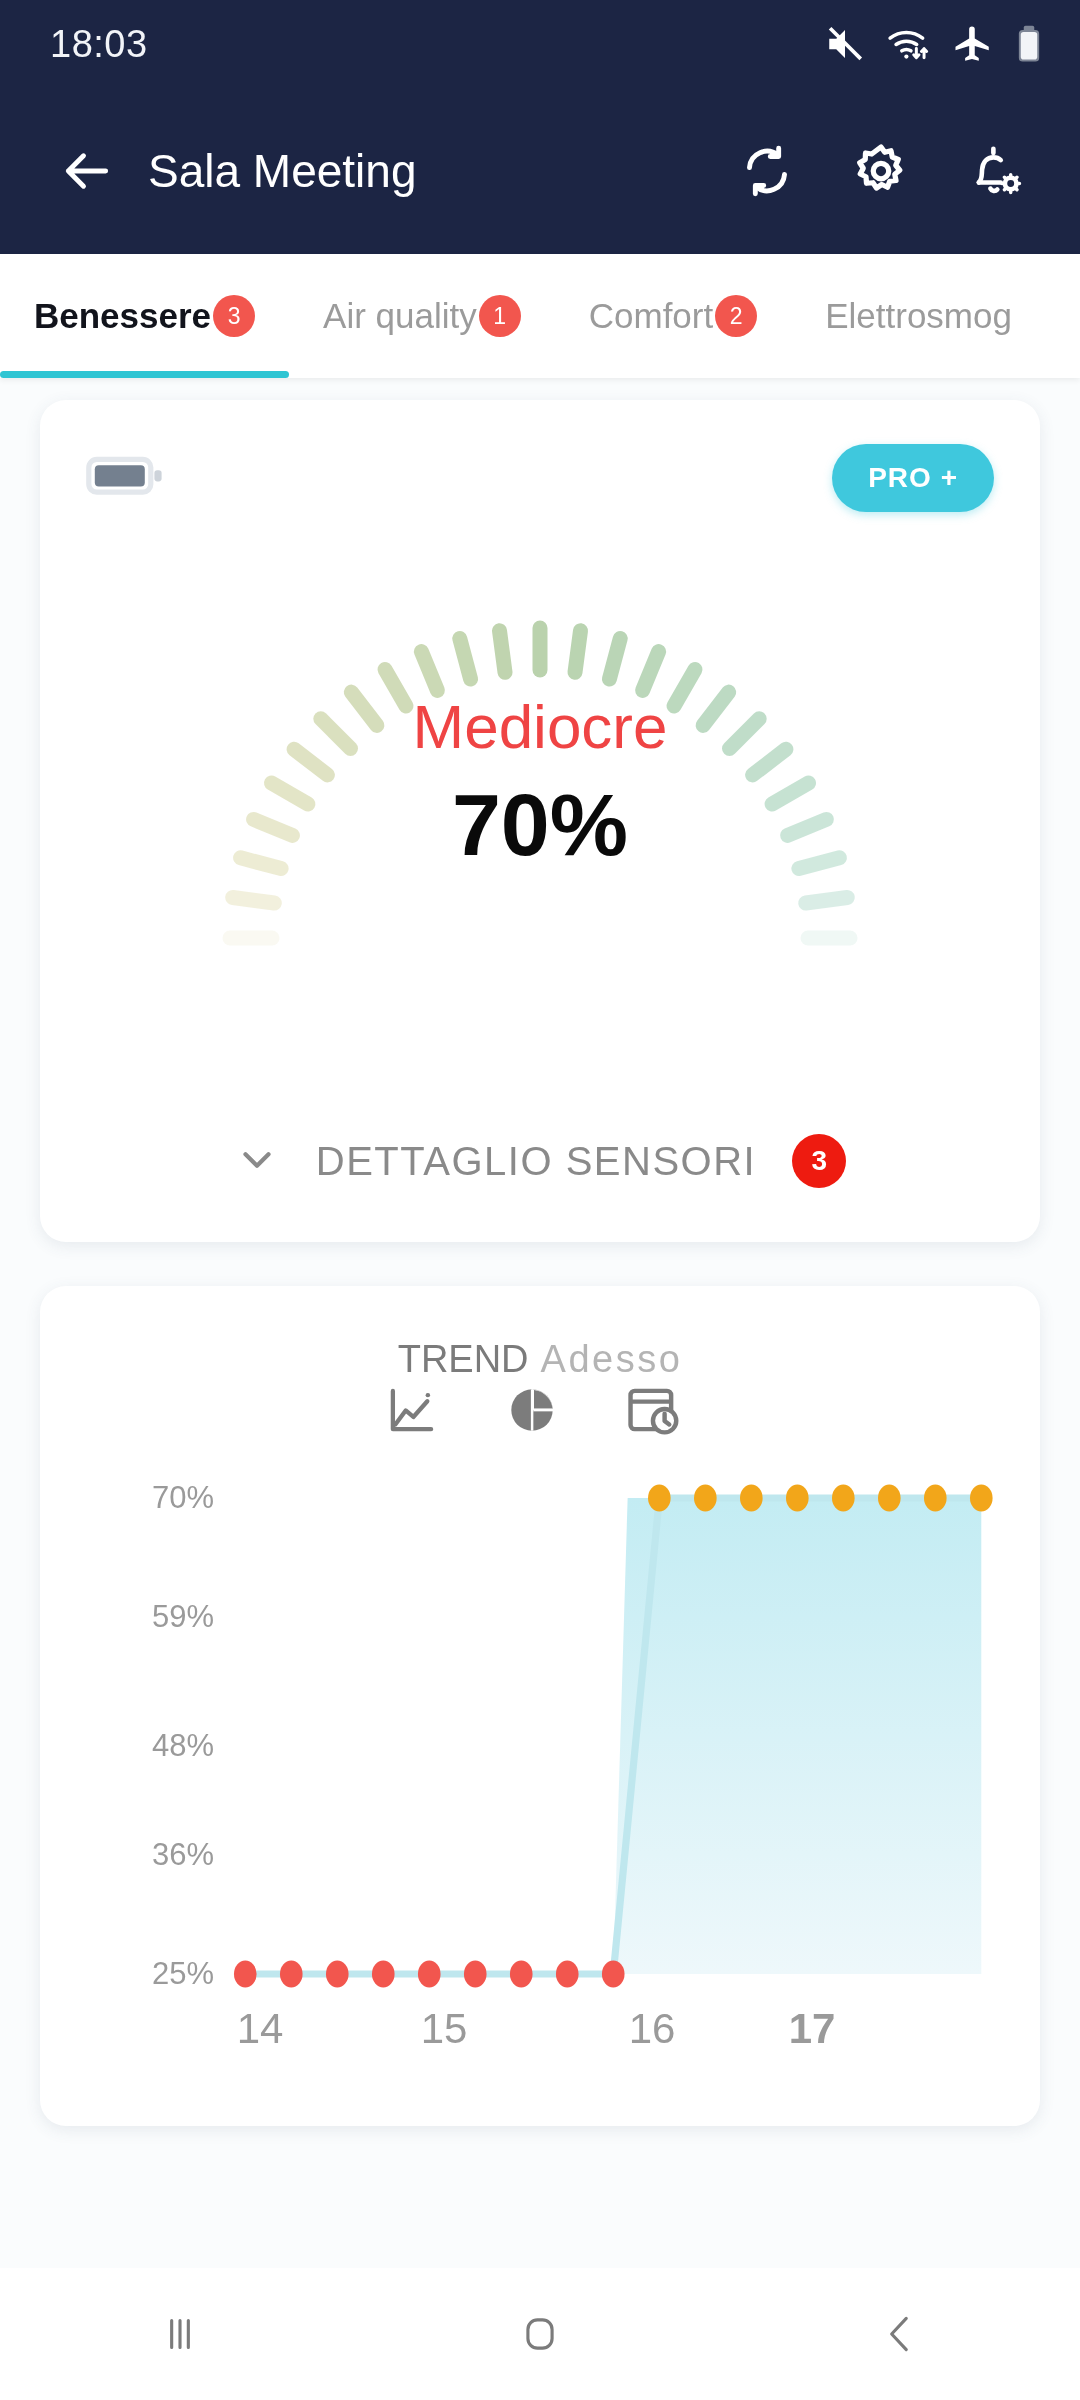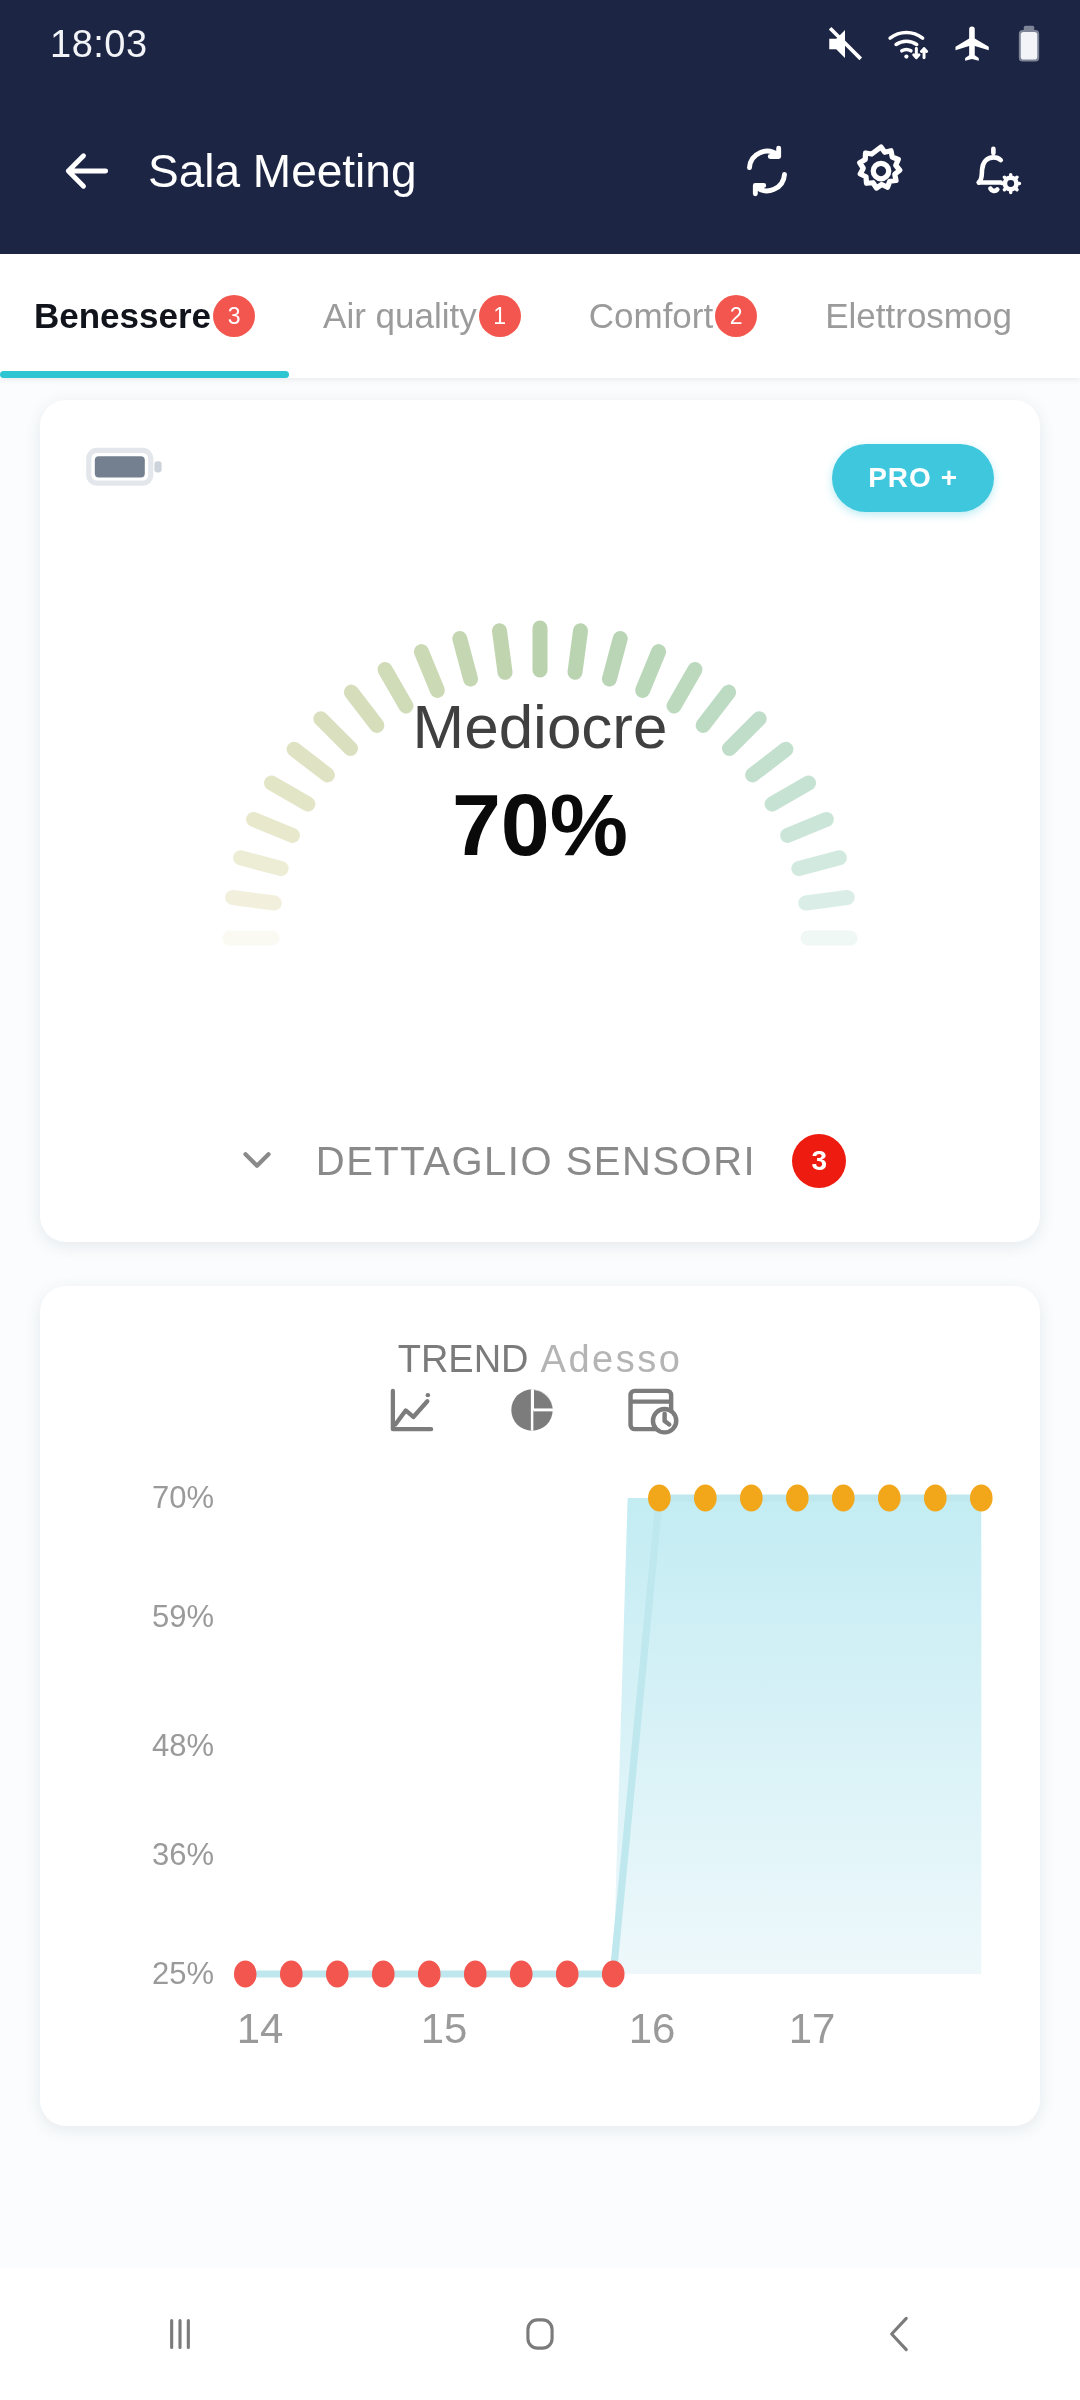--- a/index.html
+++ b/index.html
@@ -64,34 +64,34 @@
   }
 
   .card{
     background:#ffffff; border-radius:26px;
     box-shadow:0 4px 16px rgba(60,80,110,.10);
     position:relative;
   }
 
   
   .gauge-card{ height:842px; padding:44px 46px 0 46px; overflow:hidden; }
-  .gauge-top{ display:flex; align-items:flex-start; justify-content:space-between;gap:42px; }
+  .gauge-top{ display:flex; align-items:center; justify-content:space-between;gap:42px; }
   .pro-pill{
     background:#3fc8dd; color:#ffffff; font-size:28px; font-weight:700;
     padding:18px 36px; border-radius:44px; letter-spacing:1px;
     box-shadow:0 3px 8px rgba(63,200,221,.35);
   }
   .gauge-wrap{
     position:relative; width:880px; height:520px; margin:-14px auto 0 auto;
   }
   .gauge-wrap svg{ position:absolute; inset:0; }
   .gauge-center{
     position:absolute; left:0; right:0; top:196px; text-align:center;
   }
-  .gauge-label{ font-size:62px; color:#404040; font-weight:400; line-height:1.05; }
+  .gauge-label{ font-size:62px; color:#ef4444; font-weight:400; line-height:1.05; }
   .gauge-value{ font-size:88px; color:#0a0a0a; font-weight:700; margin-top:22px; line-height:1;}
 
   .detail-row{
     position:absolute; left:0; right:0; bottom:54px;
     display:flex; align-items:center; justify-content:center; gap:36px;
   }
   .detail-label{ font-size:40px; color:#8a8a8a; letter-spacing:1.5px; }
   .detail-badge{
     width:54px; height:54px; border-radius:50%; background:#ee1b10;
     color:#fff; font-size:28px; font-weight:600;
@@ -348,21 +348,21 @@
               <ellipse cx="656.3" cy="17.0" rx="11" ry="13.5" fill="#f2a61a"></ellipse>
               <ellipse cx="701.0" cy="17.0" rx="11" ry="13.5" fill="#f2a61a"></ellipse>
               <ellipse cx="745.7" cy="17.0" rx="11" ry="13.5" fill="#f2a61a"></ellipse>
             </g>
         </svg>
       </div>
       <div class="xlabels">
           <div class="xlab" style="left: 5.88235%;">14</div>
           <div class="xlab" style="left: 29.4118%;">15</div>
           <div class="xlab" style="left: 52.9412%; margin-left: 24px;">16</div>
-          <div class="xlab" style="left: 76.4706%;">17</div>
+          <div class="xlab" style="left: 76.4706%; font-weight: bold;">17</div>
         </div>
     </div>
   </div>
 
 </div>
 
 <div class="navbar">
   <div class="nb">
     <svg width="50" height="50" viewBox="0 0 24 24" fill="none" stroke="#7b7b7b" stroke-width="1.5" stroke-linecap="round">
       <path d="M8 5.5v13M12 5.5v13M16 5.5v13"></path>

